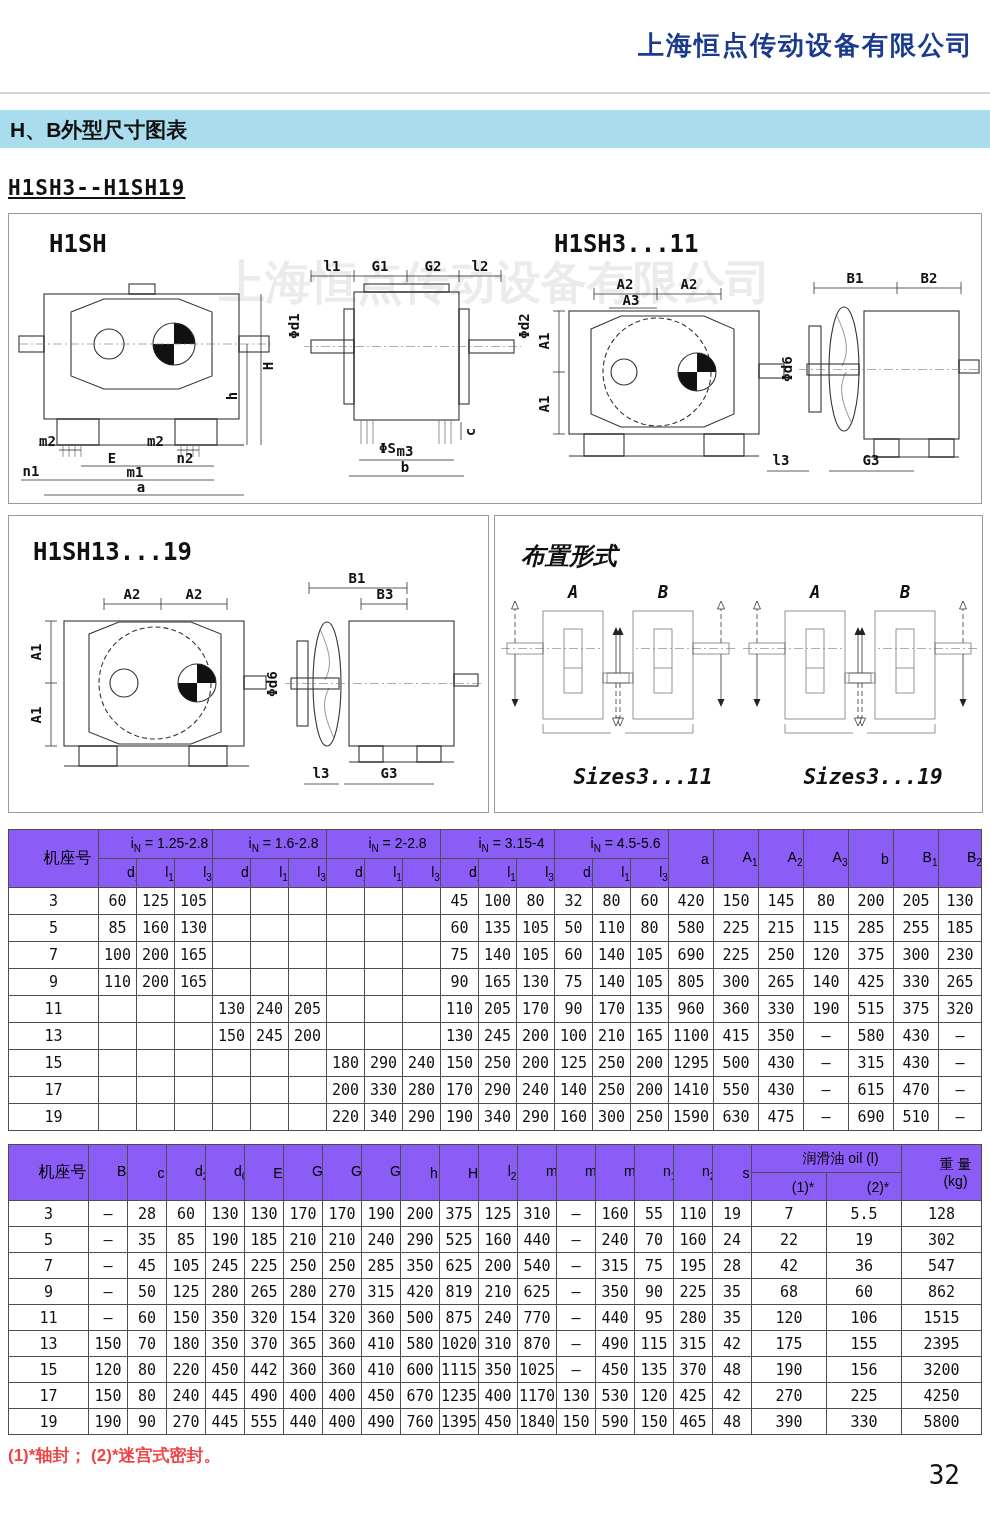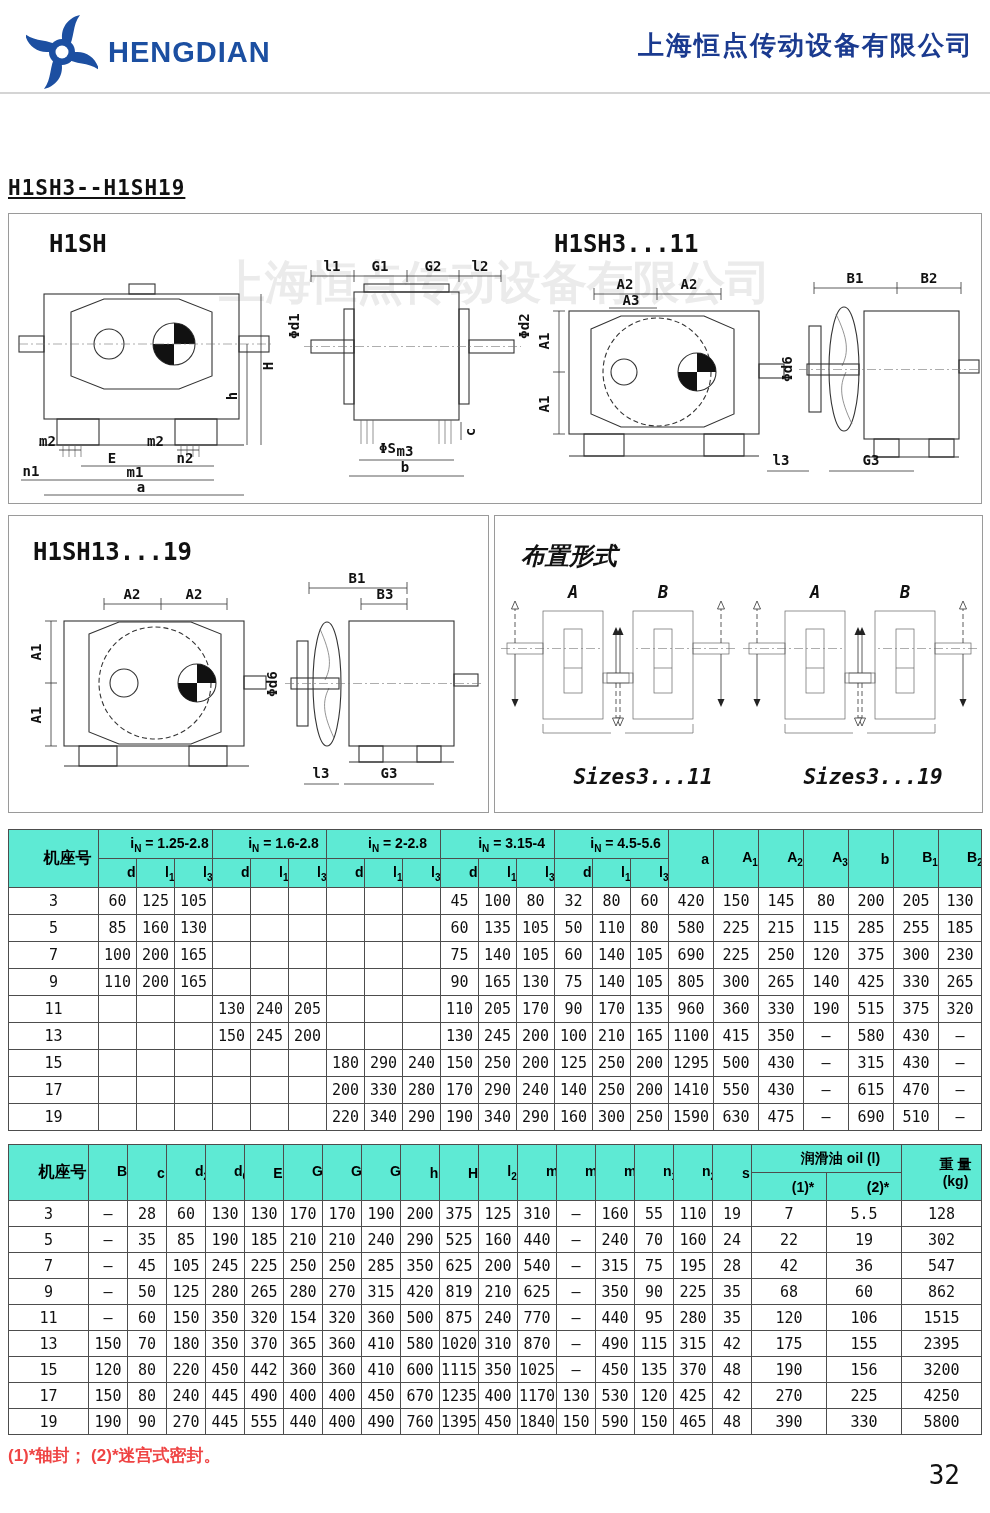--- a/index.html
+++ b/index.html
@@ -41,21 +41,21 @@
   text.cap   { font-family:"DejaVu Sans Mono",monospace; font-size:21px; font-weight:bold; fill:#111; }
   text.ab    { font-family:"DejaVu Sans Mono",monospace; font-size:17px; font-weight:bold; fill:#111; }
 
   
   table.dim-table { position:absolute; left:8px; width:973px; border-collapse:collapse;
                     table-layout:fixed; background:#fff; }
   #table1 { top:829px; }
   #table2 { top:1144px; }
   .dim-table th, .dim-table td { border:1px solid #4d4d4d; text-align:center; vertical-align:middle;
                                  padding:0; overflow:hidden; }
-  .dim-table thead th { background:#5eead4; font-weight:bold; font-size:14px;
+  .dim-table thead th { background:#8b5cf6; font-weight:normal; font-size:14px;
                         font-family:"Liberation Sans",sans-serif;padding-left:28px; }
   .dim-table thead th.corner { font-size:16px; }
   .dim-table thead th sub { font-size:10px; }
   .dim-table tbody td { font-family:"DejaVu Sans Mono",monospace; font-size:15px; color:#111; }
   #table1 thead tr { height:29px; }
   #table1 tbody tr { height:27px; }
   #table2 thead tr { height:28px; }
   #table2 tbody tr { height:26px; }
   th.oilhead { font-size:13px; }
   th.weighthead { font-size:13px; line-height:1.15; }
@@ -63,38 +63,26 @@
   
   .footnote { position:absolute; left:8px; top:1444px; font-size:17px; font-weight:bold; color:#ef4444; }
   .page-num { position:absolute; right:30px; top:1460px; font-size:26px;
               font-family:"DejaVu Sans Mono",monospace; color:#111; }
 </style>
 </head>
 <body>
 
 <div class="page">
 
-  <div class="logo-wrap">
-    <svg width="72" height="80" viewBox="0 0 72 80">
-      <g transform="translate(36,42)" fill="#1c4fa1">
-        <g>
-          <path d="M2,-6 C -4,-20 4,-34 18,-37 C 10,-27 13,-14 6,-3 Z"></path>
-          <path d="M6,2 C 20,-4 34,4 37,18 C 27,10 14,13 3,6 Z"></path>
-          <path d="M-2,6 C 4,20 -4,34 -18,37 C -10,27 -13,14 -6,3 Z"></path>
-          <path d="M-6,-2 C -20,4 -34,-4 -37,-18 C -27,-10 -14,-13 -3,-6 Z"></path>
-          <circle cx="0" cy="0" r="13" fill="#1c4fa1"></circle>
-          <circle cx="0" cy="0" r="6.5" fill="#ffffff"></circle>
-        </g>
-      </g>
-    </svg>
-    <span class="logo-word">HENGDIAN</span>
-  </div>
   <div class="company">上海恒点传动设备有限公司</div>
   <div class="header-rule"></div>
 
+  <div class="banner">
+    <span>H、B外型尺寸图表</span>
+  </div>
 
   <div class="model-label">H1SH3--H1SH19</div>
 
   <div class="panel" id="panel-top">
     <svg viewBox="0 0 972 289">
       <text class="wm" x="486" y="84" text-anchor="middle">上海恒点传动设备有限公司</text>
       <text class="dtitle" x="40" y="38">H1SH</text>
       <text class="dtitle" x="545" y="38">H1SH3...11</text>
 
       <g class="ln">

